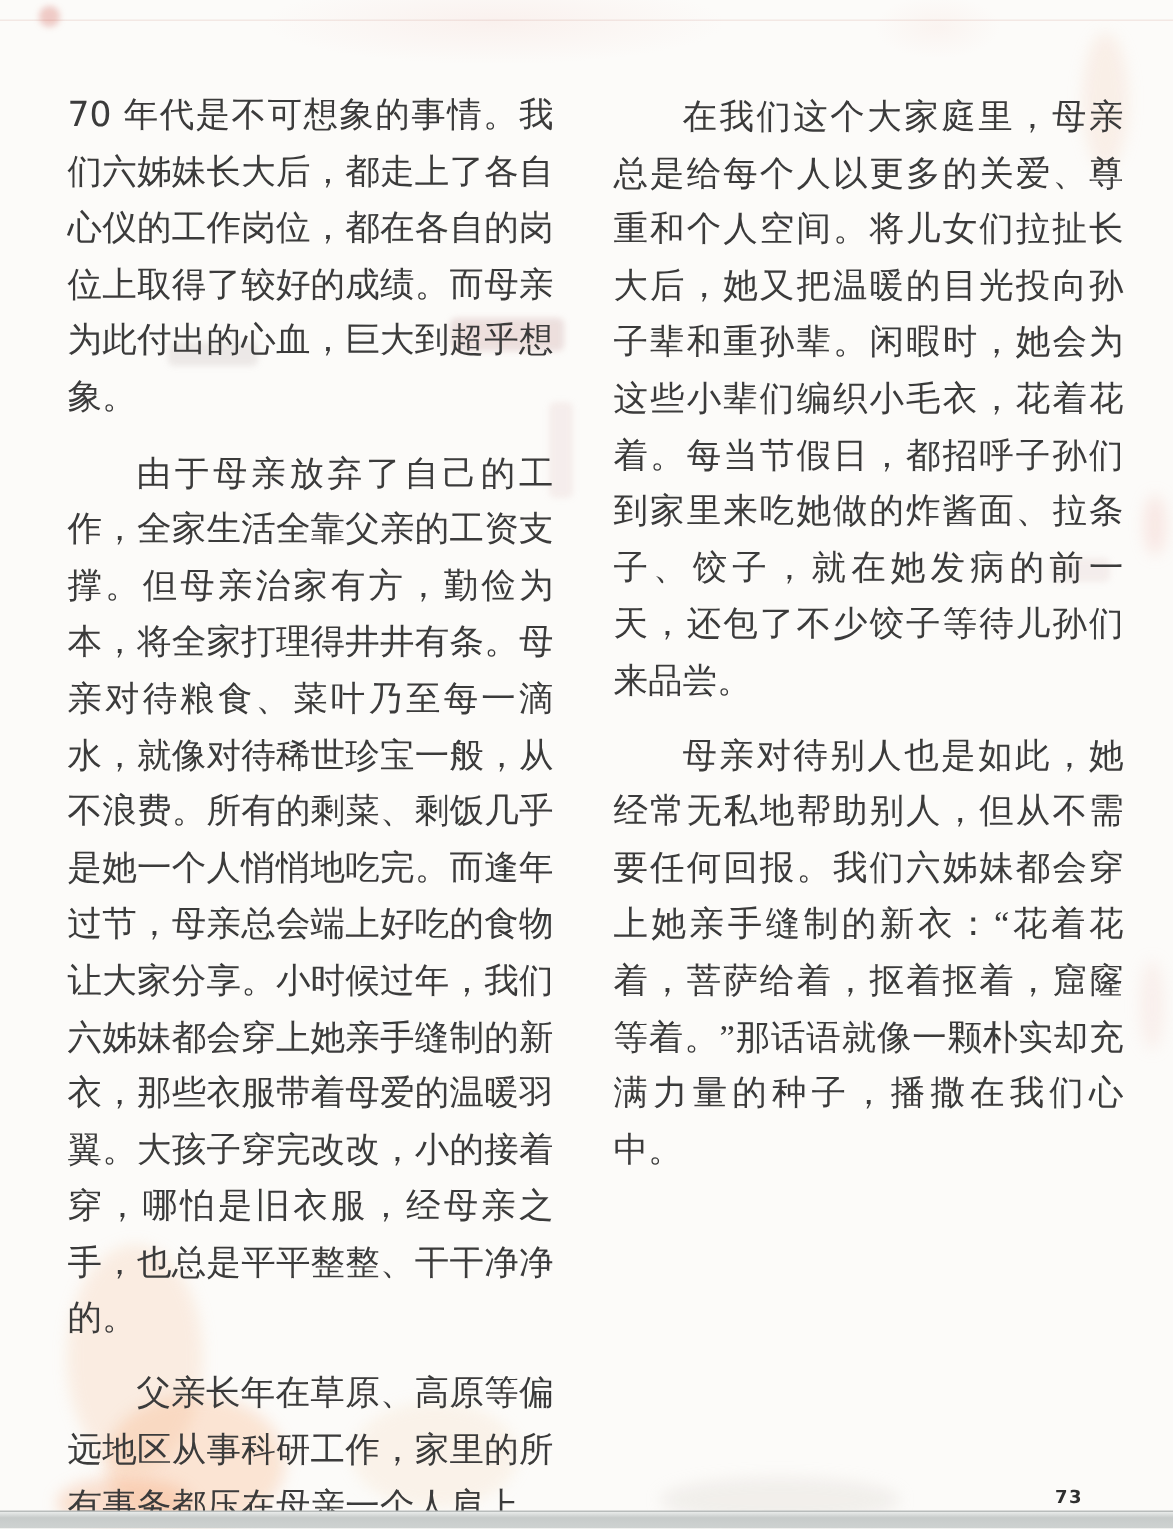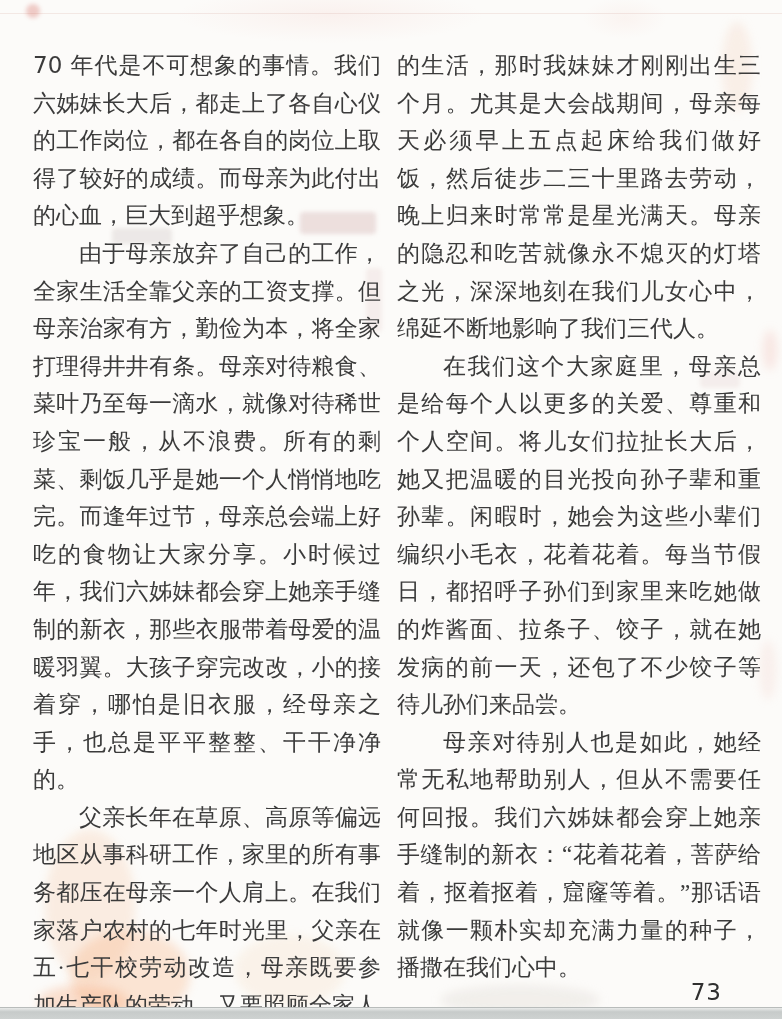--- a/index.html
+++ b/index.html
@@ -40,31 +40,31 @@
   .column {
     font-size: 23px;
     line-height: 37.6px;
     letter-spacing: 0px;
     color: #3b3b3b;
     text-align: justify;
   }
   .column.left  { width: 348px; }
   .column.right { width: 364px; }
   .column p {
-    margin: 0;
+    margin: 12px;
     padding: 0;
   }
   .column p.indent { text-indent: 2em; font-family: Liberation Serif, serif; }
   
   .page-number {
     position: absolute;
     right: 60px;
     bottom: 14px;
-    font-size: 23px;
-    font-weight: normal;
+    font-size: 12px;
+    font-weight: bold;
     color: #2f2f2f;
     letter-spacing: 1px;
   }
   
   .bottom-bar {
     position: absolute;
     left: 0; right: 0; bottom: 0;
     height: 11px;
     background: linear-gradient(#e9ebea, #c7cbca 35%, #ced2d1);
     border-top: 1px solid #b8bcbb;
@@ -105,21 +105,20 @@
   <div class="ghost-text" style="left:366px; top:268px; width:16px; height:64px; background:rgba(210,160,160,0.15);"></div>
   <div class="ghost-text" style="left:700px; top:372px; width:40px; height:16px; background:rgba(200,160,160,0.15);"></div>
 
   <div class="columns">
     <div class="column left">
       <p>70 年代是不可想象的事情。我们六姊妹长大后，都走上了各自心仪的工作岗位，都在各自的岗位上取得了较好的成绩。而母亲为此付出的心血，巨大到超乎想象。</p>
       <p class="indent">由于母亲放弃了自己的工作，全家生活全靠父亲的工资支撑。但母亲治家有方，勤俭为本，将全家打理得井井有条。母亲对待粮食、菜叶乃至每一滴水，就像对待稀世珍宝一般，从不浪费。所有的剩菜、剩饭几乎是她一个人悄悄地吃完。而逢年过节，母亲总会端上好吃的食物让大家分享。小时候过年，我们六姊妹都会穿上她亲手缝制的新衣，那些衣服带着母爱的温暖羽翼。大孩子穿完改改，小的接着穿，哪怕是旧衣服，经母亲之手，也总是平平整整、干干净净的。</p>
       <p class="indent">父亲长年在草原、高原等偏远地区从事科研工作，家里的所有事务都压在母亲一个人肩上。在我们家落户农村的七年时光里，父亲在五·七干校劳动改造，母亲既要参加生产队的劳动，又要照顾全家人</p>
     </div>
     <div class="column right">
-      <p>的生活，那时我妹妹才刚刚出生三个月。尤其是大会战期间，母亲每天必须早上五点起床给我们做好饭，然后徒步二三十里路去劳动，晚上归来时常常是星光满天。母亲的隐忍和吃苦就像永不熄灭的灯塔之光，深深地刻在我们儿女心中，绵延不断地影响了我们三代人。</p>
       <p class="indent">在我们这个大家庭里，母亲总是给每个人以更多的关爱、尊重和个人空间。将儿女们拉扯长大后，她又把温暖的目光投向孙子辈和重孙辈。闲暇时，她会为这些小辈们编织小毛衣，花着花着。每当节假日，都招呼子孙们到家里来吃她做的炸酱面、拉条子、饺子，就在她发病的前一天，还包了不少饺子等待儿孙们来品尝。</p>
       <p class="indent">母亲对待别人也是如此，她经常无私地帮助别人，但从不需要任何回报。我们六姊妹都会穿上她亲手缝制的新衣：“花着花着，菩萨给着，抠着抠着，窟窿等着。”那话语就像一颗朴实却充满力量的种子，播撒在我们心中。</p>
     </div>
   </div>
 
   <div class="page-number">73</div>
 
   <div class="bottom-bar"></div>
 
 </div>

